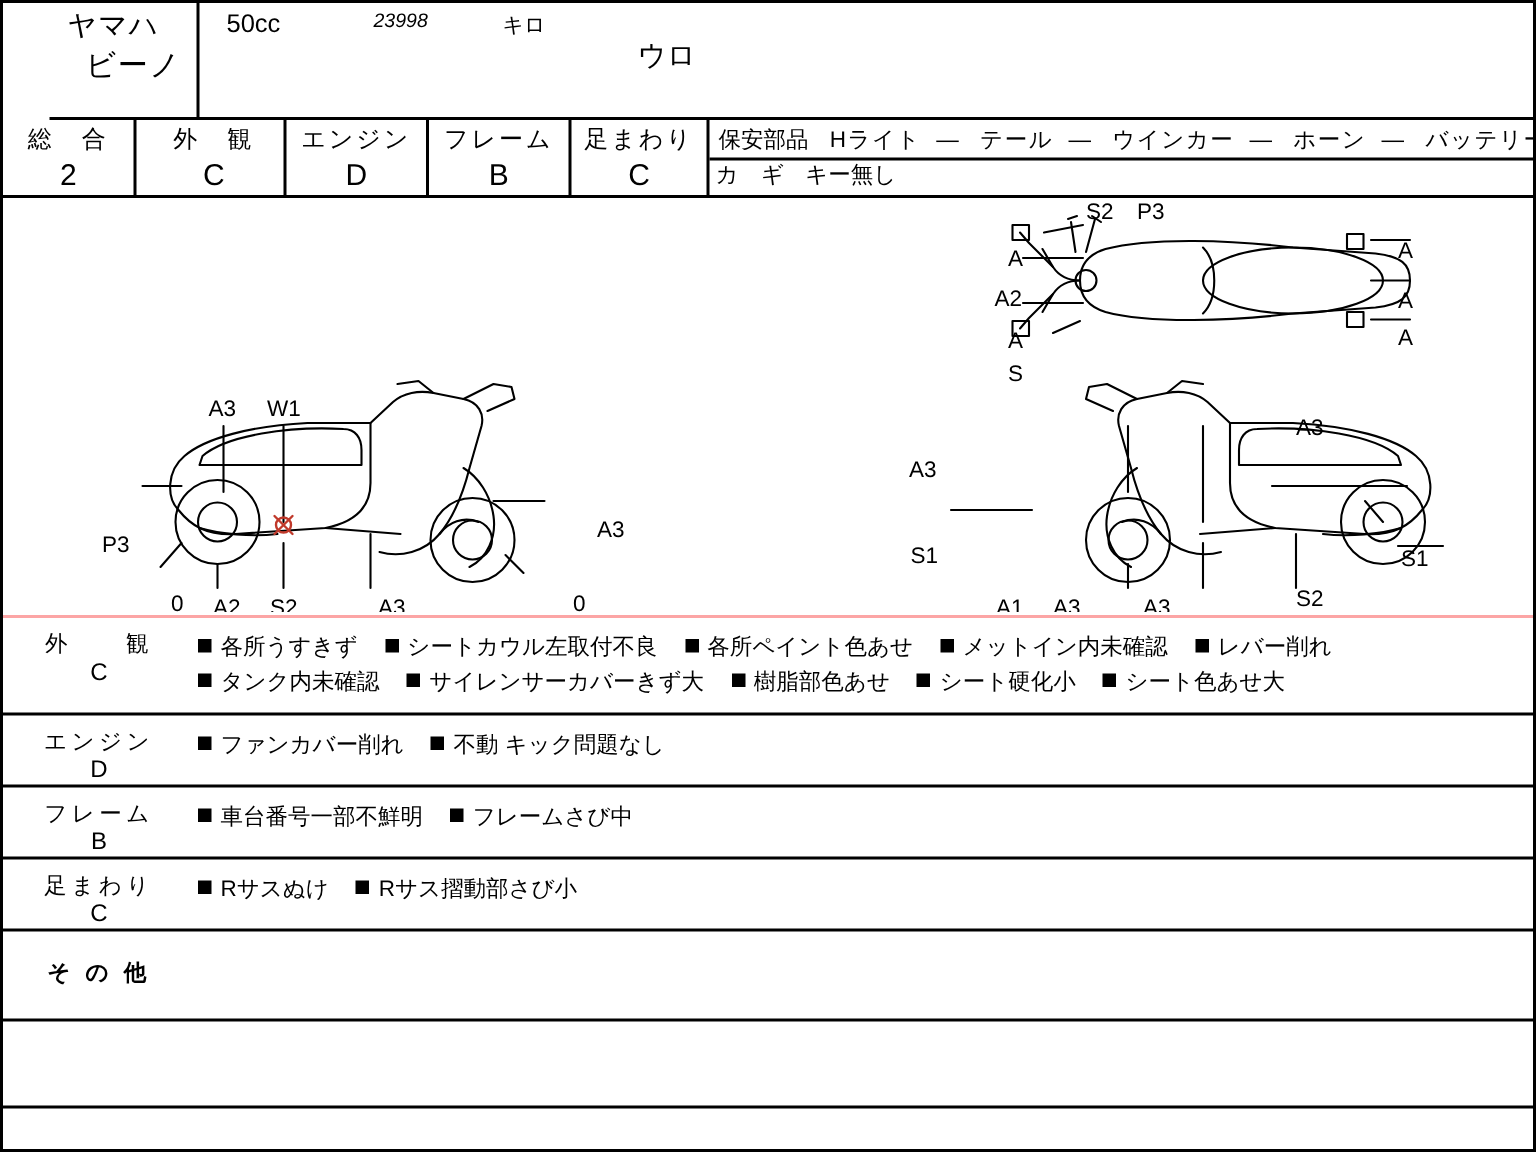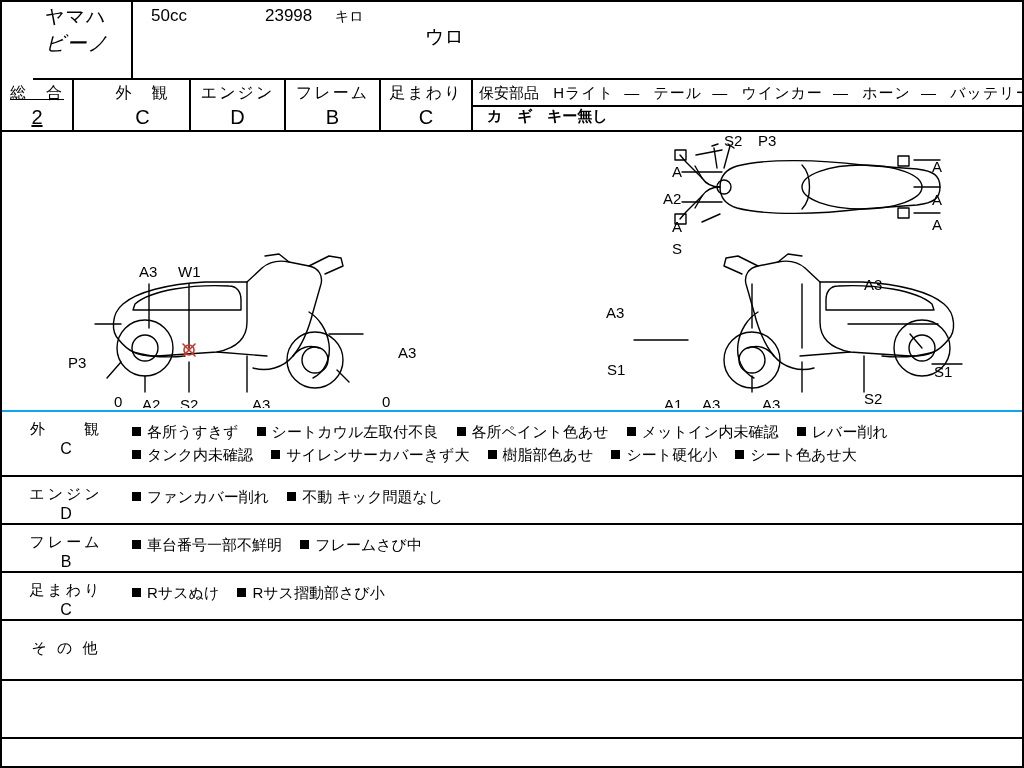--- a/index.html
+++ b/index.html
@@ -36,34 +36,34 @@
     height: 100%;
   }
   .hdr-maker {
     position: absolute;
     left: 12px; top: 2px;
     font-size: 19px;
     letter-spacing: 1px;
   }
   .hdr-model {
     position: absolute;
-    left: 12px; top: 28px;
+    left: 24px; top: 28px;
     font-size: 20px;
     letter-spacing: 1px;
-    font-style: italic;
   }
   .hdr-cc {
     position: absolute;
     left: 118px; top: 4px;
     font-size: 17px;
   }
   .hdr-mileage {
     position: absolute;
-    left: 232px; top: 4px;
-    font-size: 17px;
+    left: 216px; top: 4px;
+    font-size: 13px;
+    font-style: italic;
   }
   .hdr-mileage-unit {
     position: absolute;
     left: 302px; top: 6px;
     font-size: 14px;
   }
   .hdr-yyyy {
     position: absolute;
     left: 392px; top: 22px;
     font-size: 19px;
@@ -115,60 +115,59 @@
   .gcell .gname {
     font-size: 16px;
     margin-top: 3px;
     letter-spacing: 2px;
   }
   .gcell .gval {
     font-size: 20px;
     margin-top: 2px;
     font-weight: normal;
   }
-  .g0 { left: 0;    width: 72px; text-decoration: underline; }
+  .g0 { left: 0;    width: 89px; }
   .g1 { left: 94px; width: 95px; }
   .g2 { left: 189px;width: 95px; }
   .g3 { left: 284px;width: 95px; }
   .g4 { left: 379px;width: 92px; }
 
   .equip {
     position: absolute;
     left: 471px; top: 0;
     right: 0; height: 100%;
   }
   .equip-line1 {
     position: absolute;
     left: 6px; top: 4px;
     right: 4px;
     font-size: 15px;
     white-space: nowrap;
   }
   .equip-line2 {
     position: absolute;
-    left: 14px; top: 27px;
+    left: 4px; top: 27px;
     font-size: 15px;
     white-space: nowrap;
-    font-weight: bold;
   }
   .equip-div {
     position: absolute;
     left: 0; top: 25px;
     right: 0;
     border-top: 2px solid #000;
   }
   .eq-item { display: inline-block; margin-right: 10px; }
   .eq-name { letter-spacing: 1px; }
   .eq-mark { margin-left: 6px; }
 
   
   .diagram {
     position: relative;
     height: 278px;
-    border-bottom: 2px solid #0ea5e9;
+    border-bottom: 2px solid #fca5a5;
     overflow: hidden;
   }
   .diagram svg { display: block; }
 
   
   .detail-row {
     position: relative;
     border-bottom: 2px solid #000;
     min-height: 40px;
     display: flex;
@@ -202,20 +201,21 @@
   .sq {
     display: inline-block;
     width: 9px; height: 9px;
     background: #000;
     margin-right: 6px;
     position: relative;
     top: -1px;
   }
   .row-other {
     min-height: 58px;
+    font-weight: bold;
   }
   .row-other .dr-label {
     padding-top: 18px;
   }
   .row-blank {
     height: 56px;
     border-bottom: 2px solid #000;
   }
   .row-tail {
     height: 44px;

